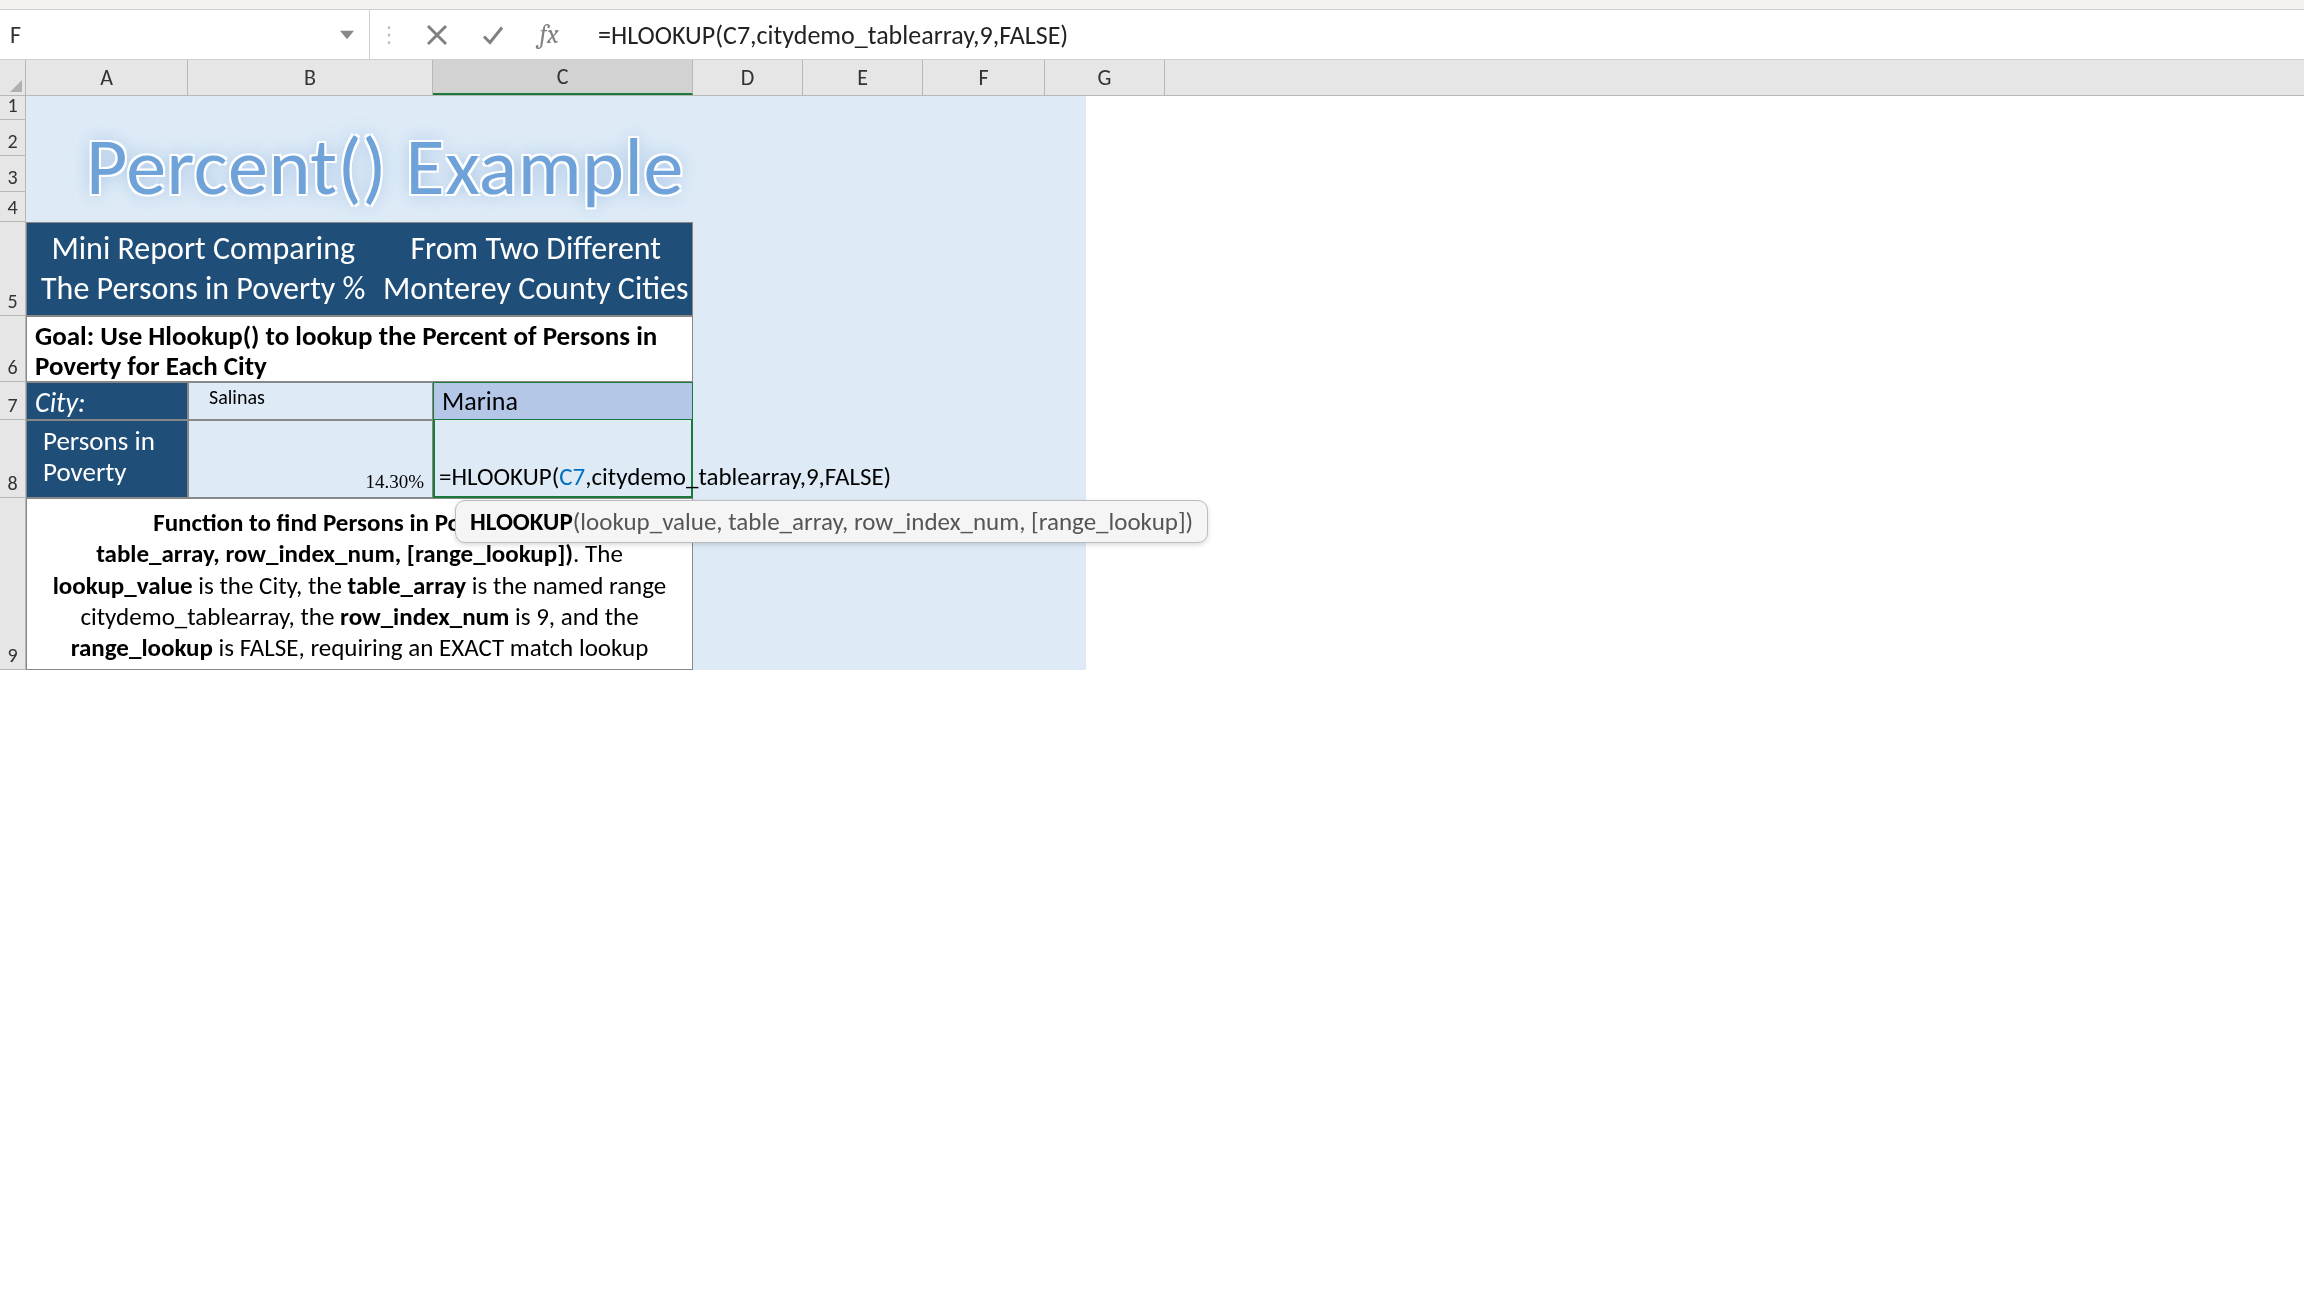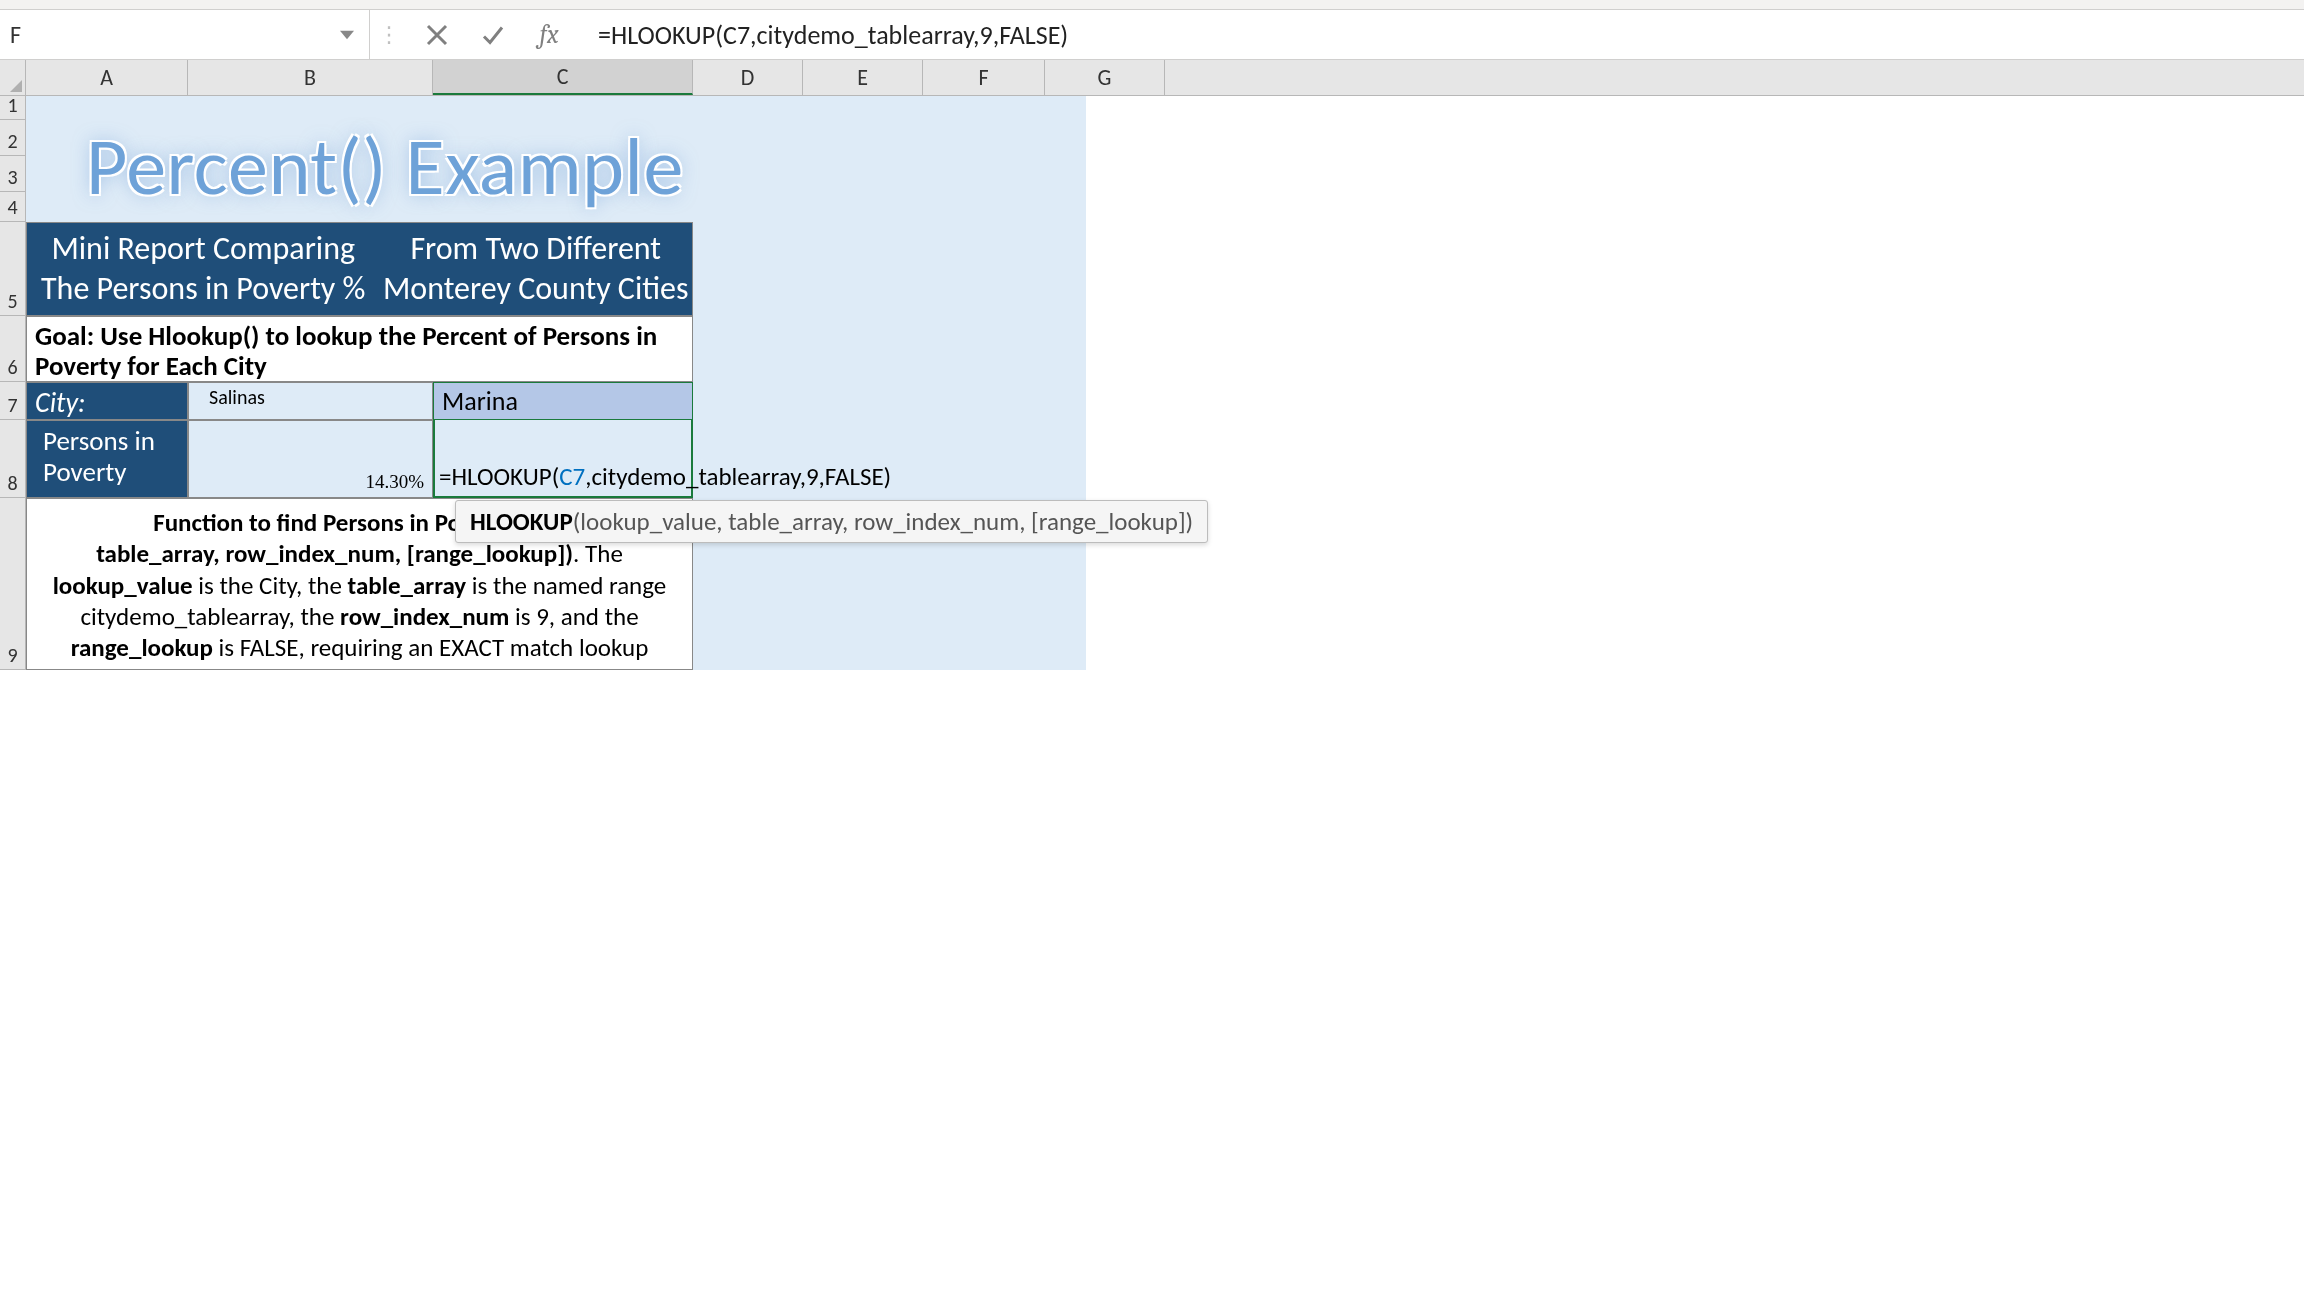--- a/index.html
+++ b/index.html
@@ -312,21 +312,21 @@
       border:1.5px solid #1a7a3c;
       pointer-events:none;
     }
     
     
     .fn-tooltip {
       position:absolute;
       left:429px; top:404px;
       background:#f5f5f5;
       border:1px solid #bcbcbc;
-      border-radius:3px;
+      border-radius:10px;
       box-shadow:0 2px 5px rgba(0,0,0,0.15);
       padding:5px 14px;
       font-size:25px;
       color:#555;
       white-space:nowrap;
       z-index:10;
     }
     .fn-tooltip b { color:#000; font-weight:bold; }
     
     .text-caret {

